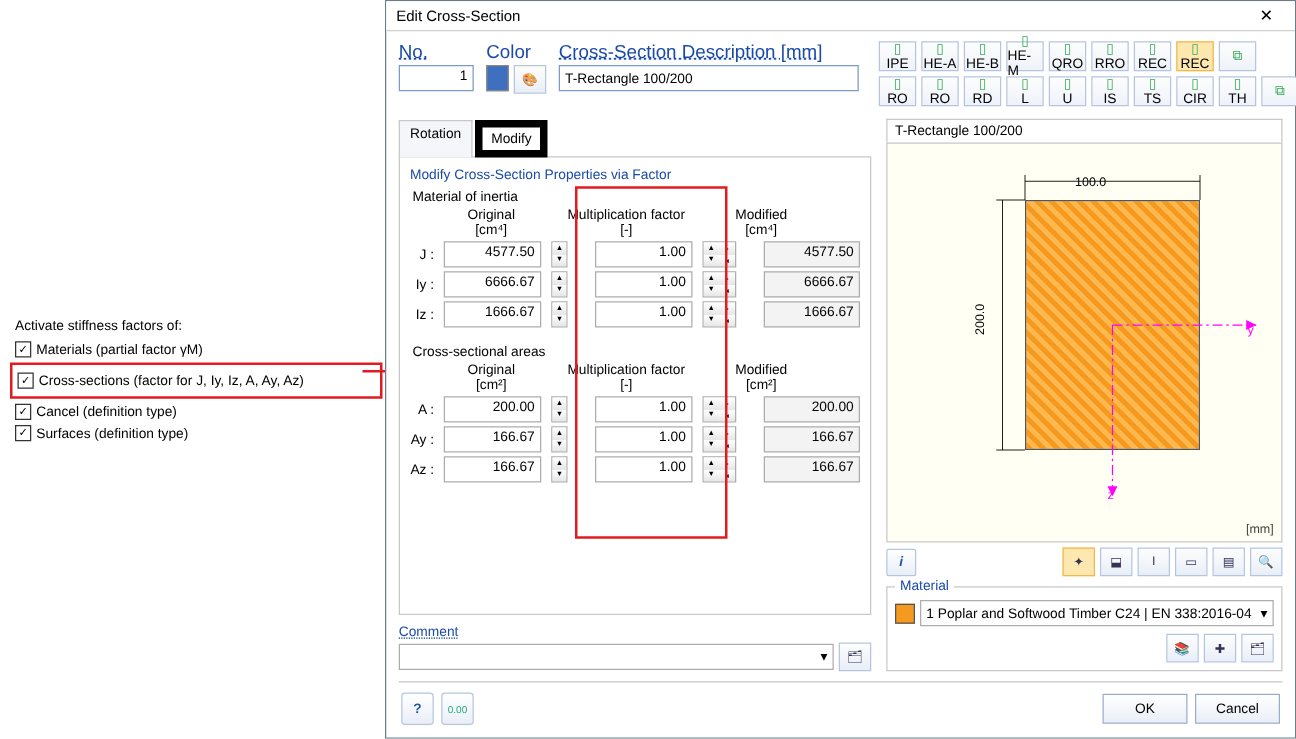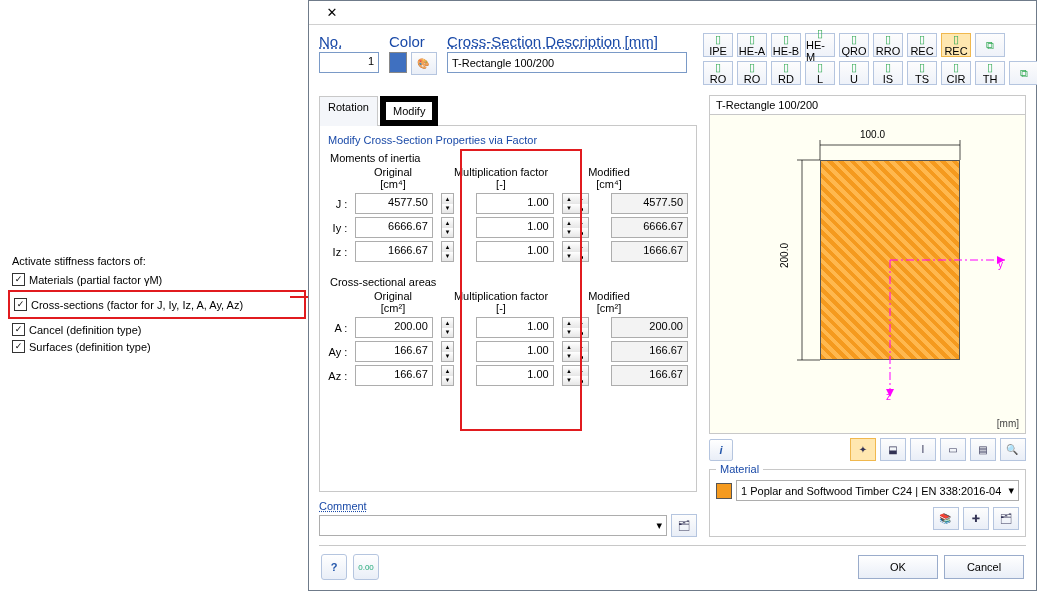--- a/index.html
+++ b/index.html
@@ -45,41 +45,41 @@
 .spin{display:inline-flex;flex-direction:column;border:1px solid #adadad;height:21px;width:14px;vertical-align:top}
 .spin div{flex:1;display:flex;align-items:center;justify-content:center;font-size:6px;background:linear-gradient(#fff,#e6e6e6)}
 .spin2{display:inline-flex;height:21px;width:28px;border:1px solid #adadad}
 .spin2>div{flex:1;display:flex;flex-direction:column}
 .spin2>div>div{flex:1;font-size:6px;display:flex;align-items:center;justify-content:center;background:linear-gradient(#fff,#e6e6e6)}
 .mult-box{position:absolute;border:2px solid #e11b1f;pointer-events:none}
 .right-col{flex:1;display:flex;flex-direction:column}
 .prev-title{border:1px solid #c8c8c8;border-bottom:none;padding:3px 6px;background:#fff}
 .preview{border:1px solid #c8c8c8;height:320px;background:#fffff3;position:relative}
 .sect{position:absolute;left:110px;top:45px;width:140px;height:200px;background:repeating-linear-gradient(45deg,#f59a1e,#f59a1e 4px,#ffb84e 4px,#ffb84e 8px);border:1px solid #555}
-.dim-t{position:absolute;left:150px;top:14px;font-size:10px}
+.dim-t{position:absolute;left:150px;top:26px;font-size:10px}
 .dim-l{position:absolute;left:62px;top:135px;transform:rotate(-90deg);font-size:10px}
 .axis-y{position:absolute;left:250px;top:144px;color:#f0f;font-size:10px}
 .axis-z{position:absolute;left:176px;top:276px;color:#f0f;font-size:10px}
 .unit-mm{position:absolute;right:6px;bottom:4px;font-size:10px;color:#444}
 .tool-row{display:flex;gap:4px;margin-top:4px;align-items:center}
 .info-btn{width:24px;height:22px;border:1px solid #b5c5df;background:linear-gradient(#fff,#e9eef7);display:flex;align-items:center;justify-content:center;font-weight:bold;font-style:italic;color:#2255aa;border-radius:2px}
 .spacer{flex:1}
 .mat-group{border:1px solid #c8c8c8;margin-top:8px;padding:6px}
 .mat-lbl{color:#1a4aa8;position:relative;top:-13px;background:#fff;padding:0 4px;display:inline-block}
 .mat-row{display:flex;align-items:center;gap:4px;margin-top:-8px}
 .mat-sw{width:16px;height:16px;background:#f59a1e;border:1px solid #555}
 .mat-sel{flex:1;height:21px;border:1px solid #adadad;padding:3px 4px;display:flex;align-items:center;justify-content:space-between}
 .mat-btns{display:flex;gap:4px;justify-content:flex-end;margin-top:6px}
 .comment-lbl{color:#1a4aa8;text-decoration:underline dotted;margin-top:8px}
 .comment-row{display:flex;gap:4px;align-items:center;margin-top:2px}
 .comment-field{flex:1;max-width:350px;height:21px;border:1px solid #adadad;display:flex;align-items:center;justify-content:flex-end;padding:0 4px}
 .sep{height:1px;background:#c8c8c8;margin:8px 0}
 .btn-row{display:flex;align-items:center;gap:6px;padding:0 2px 6px 2px}
 .rnd-btn{width:26px;height:26px;border:1px solid #b5c5df;border-radius:3px;background:linear-gradient(#fff,#e9eef7);display:flex;align-items:center;justify-content:center}
-.ok-btn{width:80px;height:24px;border:1px solid #9aaccb;background:linear-gradient(#fff,#e9eef7)}
+.ok-btn{width:68px;height:24px;border:1px solid #9aaccb;background:linear-gradient(#fff,#e9eef7)}
 .arrow{position:absolute;left:290px;top:296px;width:170px;height:2px;background:#e11b1f}
 .arrow:after{content:"";position:absolute;right:-2px;top:-5px;border:6px solid transparent;border-left:12px solid #e11b1f}
 </style>
 </head>
 <body>
 
 <div class="left-panel">
   <div class="left-title">Activate stiffness factors of:</div>
   <div class="chk-row">
       <span class="chk">✓</span>
@@ -98,20 +98,21 @@
   <div class="chk-row">
       <span class="chk">✓</span>
       <span>Surfaces (definition type)</span>
     </div>
 </div>
 
 <div class="arrow"></div>
 
 <div class="dialog">
   <div class="titlebar">
+    <div class="title">Edit Cross-Section</div>
     <div class="close-x">✕</div>
   </div>
   <div class="dlg-body">
     <div class="top-row">
       <div>
         <span class="lbl u">No.</span>
         <div class="no-field">1</div>
       </div>
       <div>
         <span class="lbl">Color</span>
@@ -207,21 +208,21 @@
     </div>
 
     <div class="main-row">
       <div class="left-col" style="position:relative">
         <div class="tabs">
           <div class="tab">Rotation</div>
           <div class="tab active hl">Modify</div>
         </div>
         <div class="panel">
           <div class="gtitle">Modify Cross-Section Properties via Factor</div>
-          <div class="sub">Moments of inertia</div>
+          <div class="sub">Material of inertia</div>
           <div class="cols">
             <div class="col h">
                 <div>Original</div>
                 <div>[cm⁴]</div>
               </div>
             <div class="col h" style="width:110px">
                 <div>Multiplication factor</div>
                 <div>[-]</div>
               </div>
             <div class="col h">

